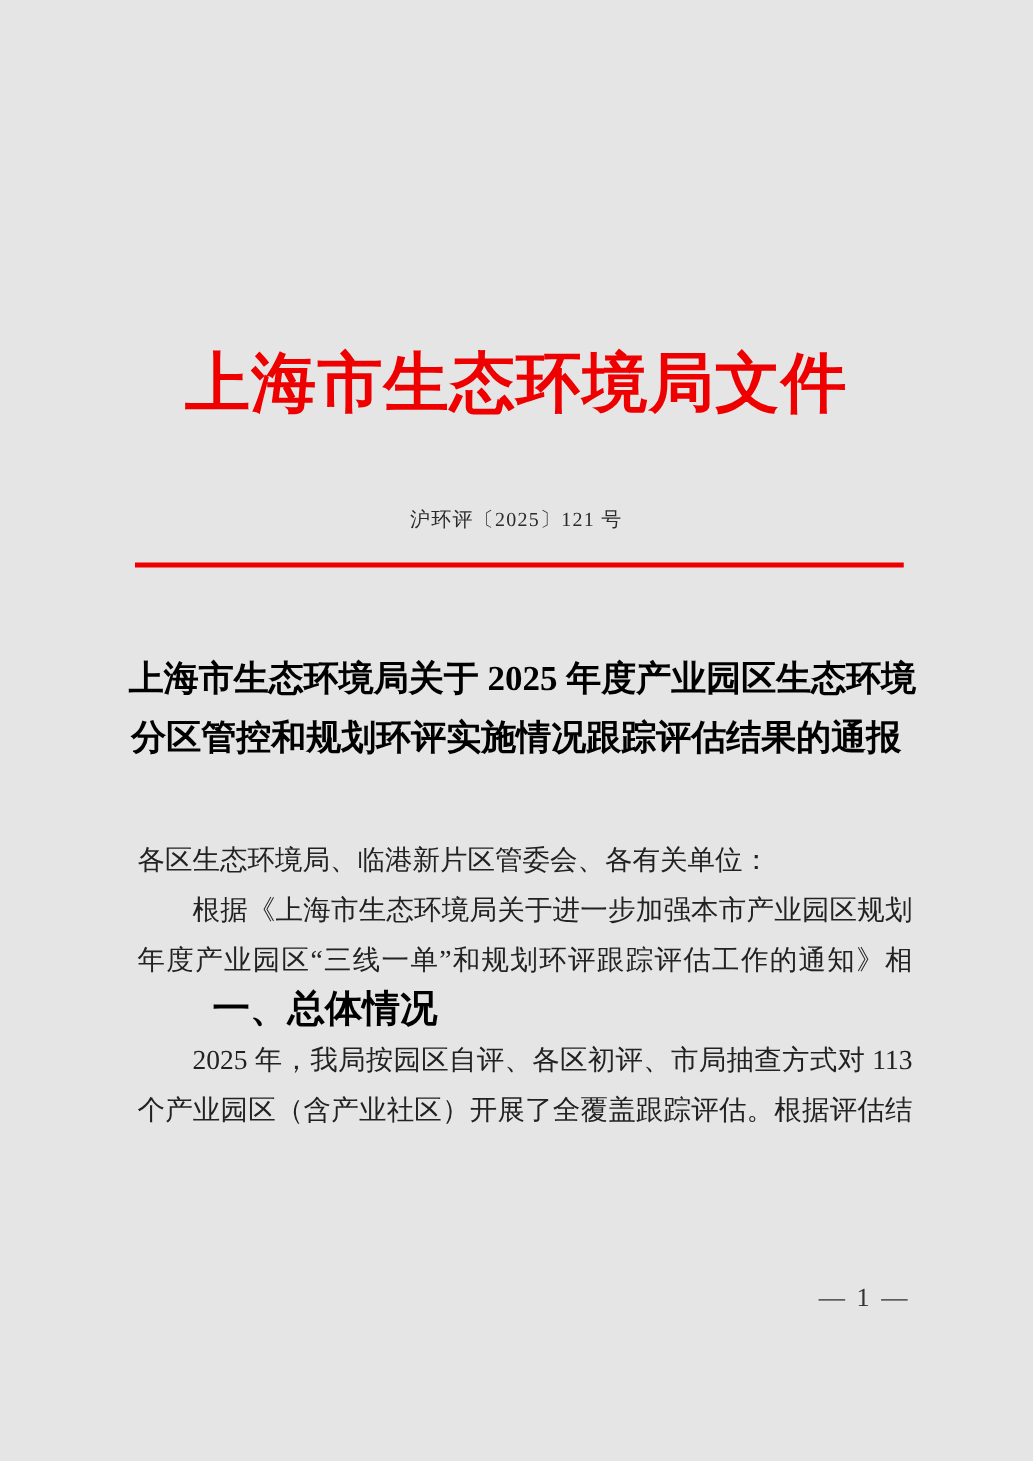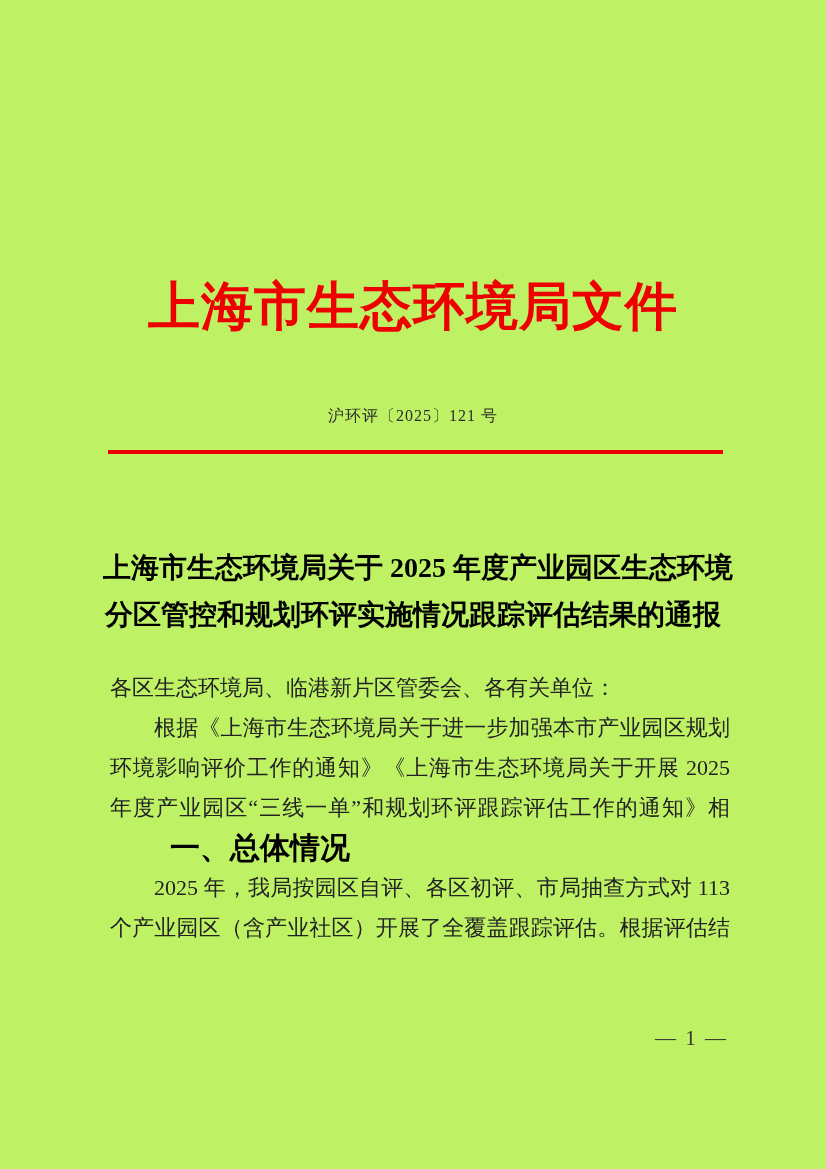--- a/index.html
+++ b/index.html
@@ -4,21 +4,21 @@
 <style>
   html, body {
     margin: 0;
     padding: 0;
     background: #ffffff;
   }
   .page {
     position: relative;
     width: 826px;
     height: 1169px;
-    background: #bef264;
+    background: #e5e5e5;
     overflow: hidden;
     font-family: "Liberation Serif", serif;
   }
   .agency-title {
     position: absolute;
     top: 272px;
     left: 0;
     width: 100%;
     text-align: center;
     font-family: "Liberation Serif", serif;
@@ -50,21 +50,20 @@
   .doc-title {
     position: absolute;
     top: 520px;
     left: 103px;
     width: 620px;
     text-align: center;
     font-size: 28px;
     font-weight: bold;
     color: #000000;
     line-height: 47px;
-    margin-top: 24px;
   }
   .doc-title .title-line {
     white-space: nowrap;
   }
   .doc-body {
     position: absolute;
     top: 668px;
     left: 110px;
     width: 620px;
     font-size: 22px;
@@ -111,21 +110,20 @@
   <div class="red-divider"></div>
 
   <div class="doc-title">
     <div class="title-line">上海市生态环境局关于 2025 年度产业园区生态环境</div>
     <div class="title-line">分区管控和规划环评实施情况跟踪评估结果的通报</div>
   </div>
 
   <div class="doc-body">
       <div class="body-line">各区生态环境局、临港新片区管委会、各有关单位：</div>
       <div class="body-line indent justify">根据《上海市生态环境局关于进一步加强本市产业园区规划</div>
-      <div class="body-line justify">环境影响评价工作的通知》《上海市生态环境局关于开展 2025</div>
       <div class="body-line justify">年度产业园区“三线一单”和规划环评跟踪评估工作的通知》相</div>
       <div class="body-line indent bold-heading">一、总体情况</div>
       <div class="body-line indent justify">2025 年，我局按园区自评、各区初评、市局抽查方式对 113</div>
       <div class="body-line justify">个产业园区（含产业社区）开展了全覆盖跟踪评估。根据评估结</div>
     </div>
 
   <div class="page-number">— 1 —</div>
 
 </div>
 

